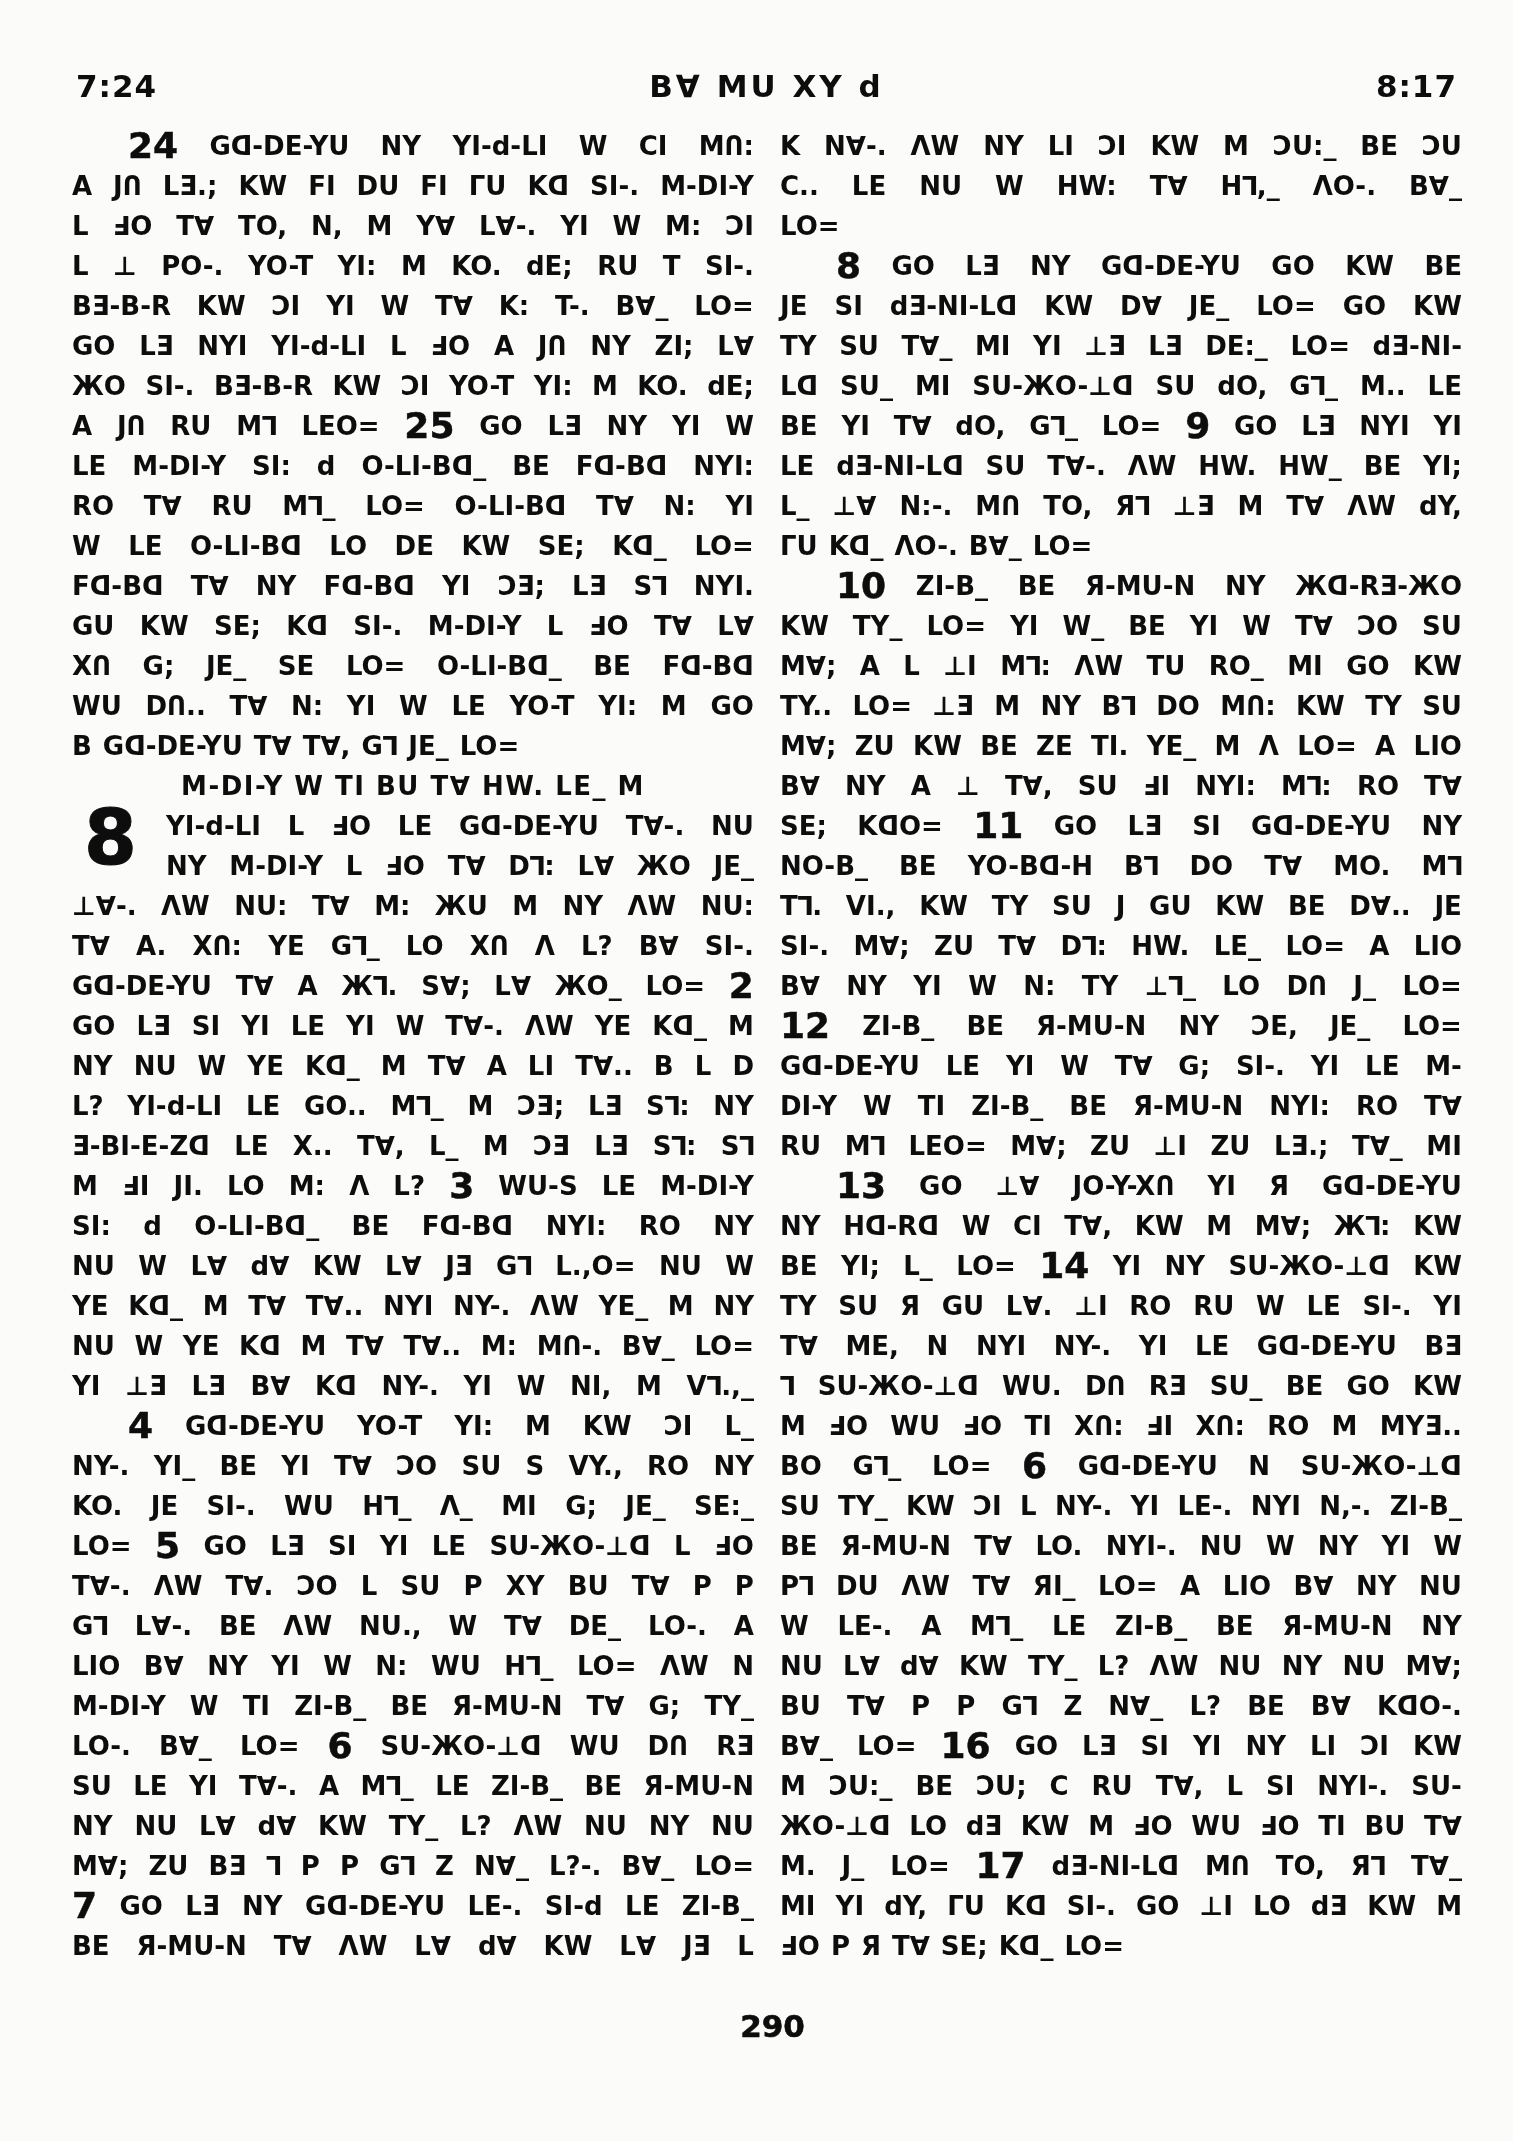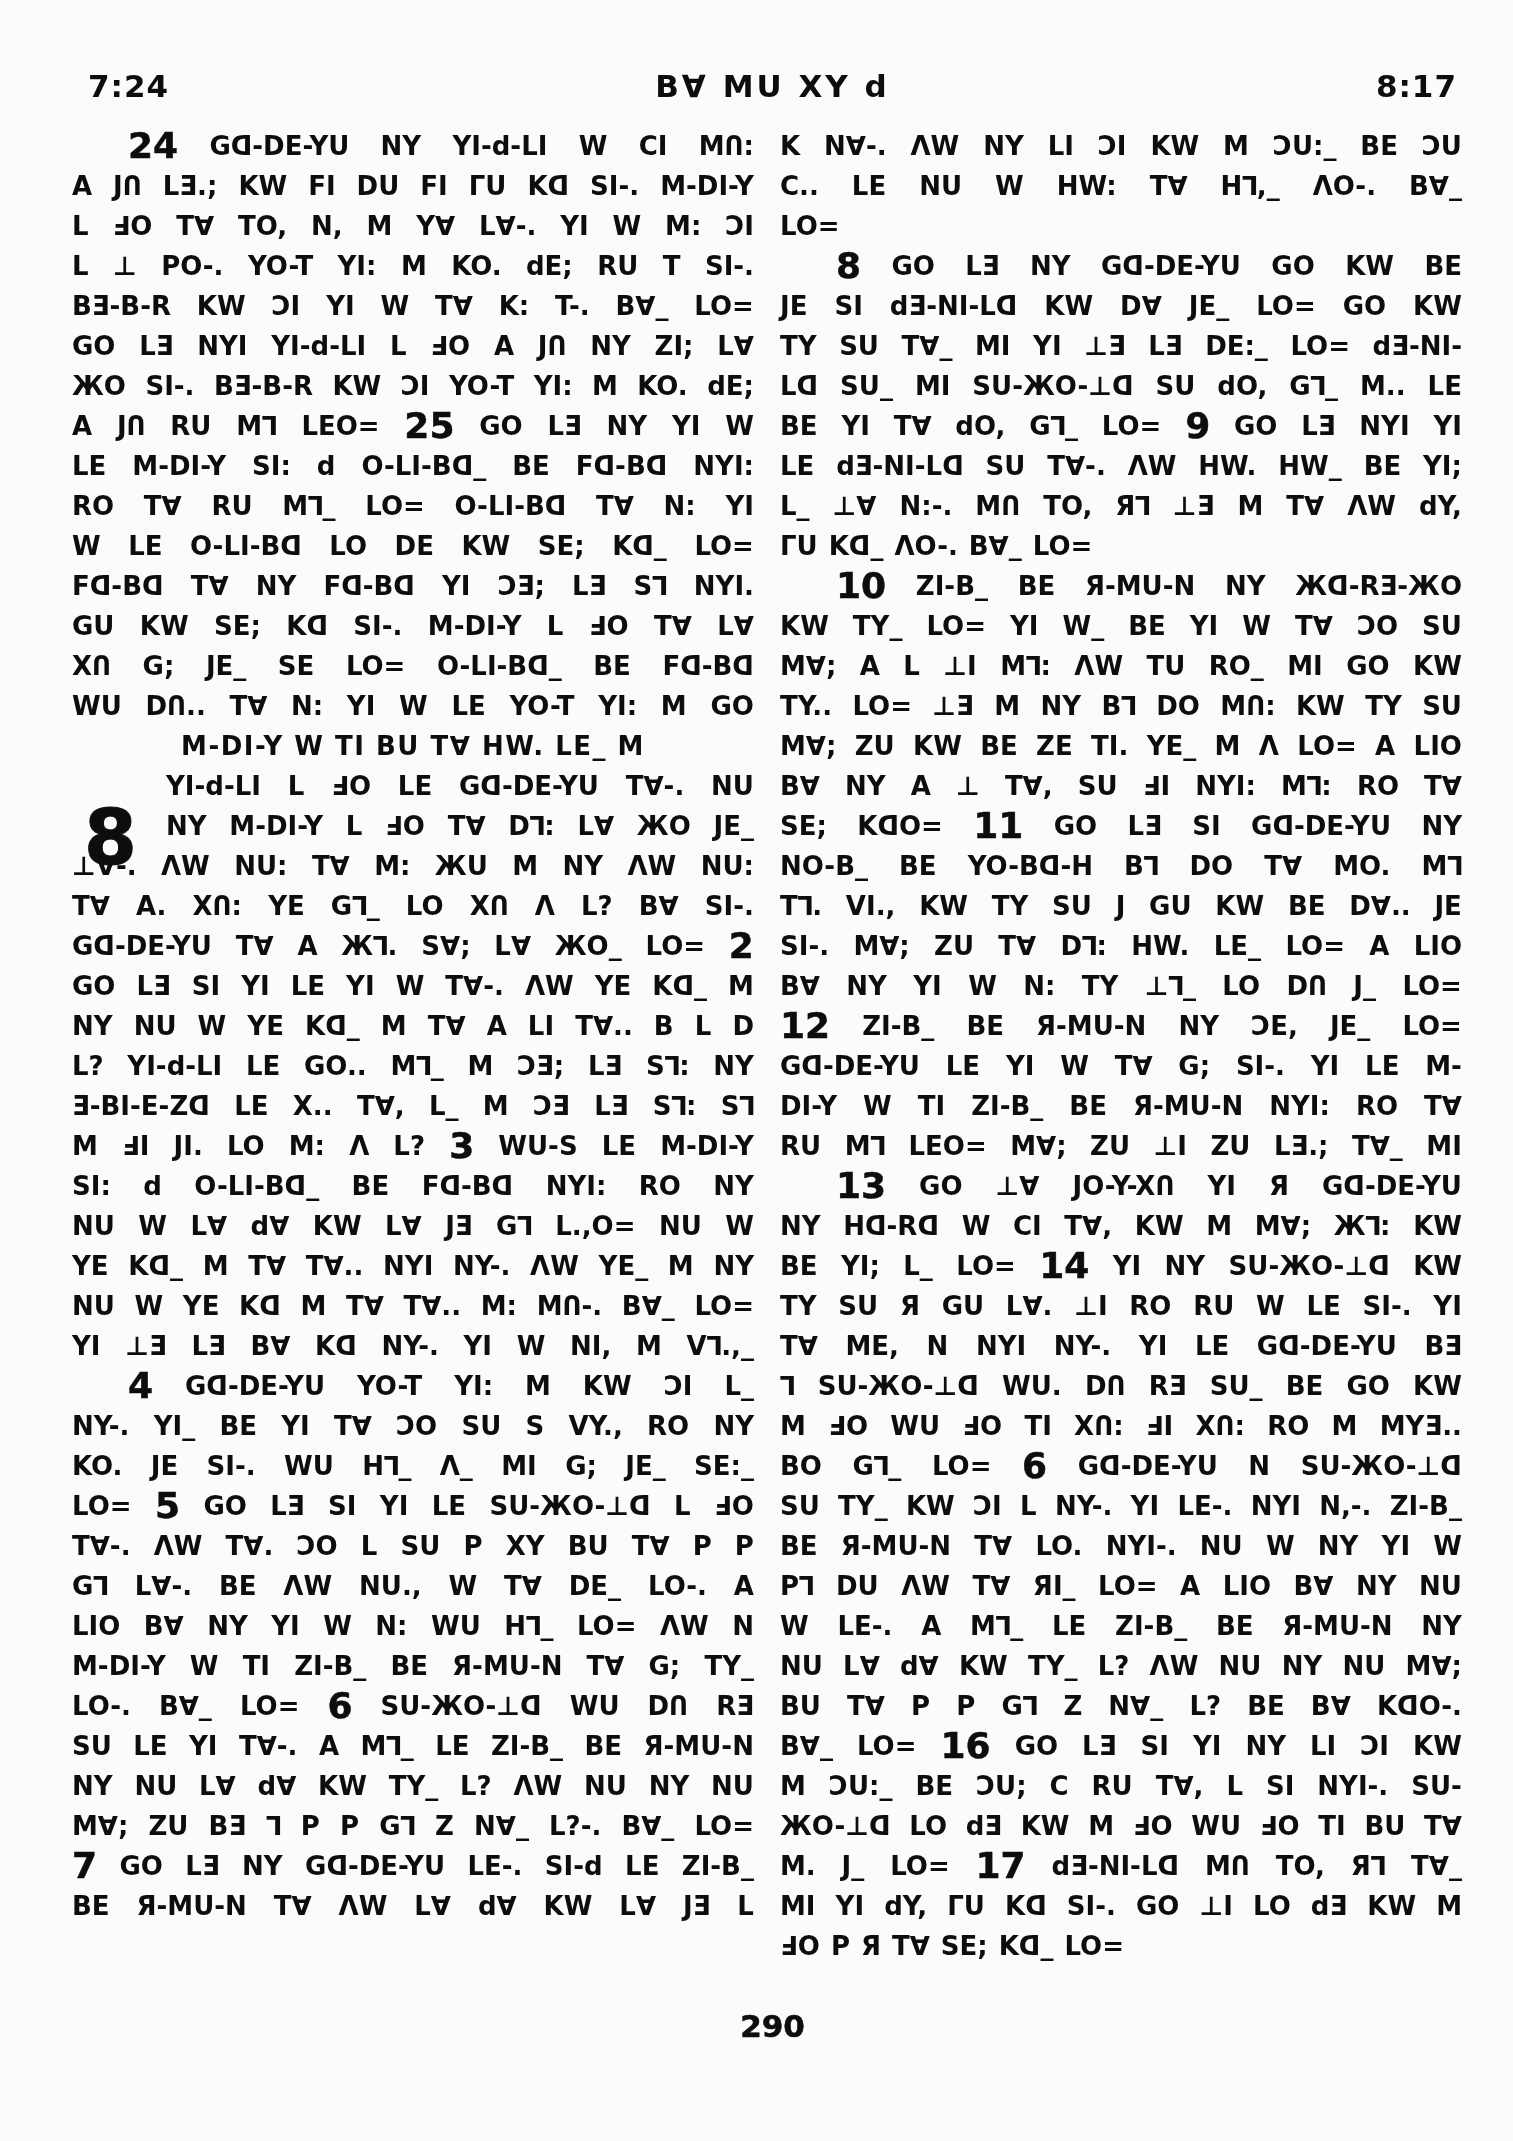--- a/index.html
+++ b/index.html
@@ -2,21 +2,21 @@
 <html><head>
 <meta charset="utf-8">
 <style>
   html,body{margin:0;padding:0;}
   body{
     width:1513px;height:2141px;position:relative;background:#fbfbf9;
     font-family:"DejaVu Sans",sans-serif;font-weight:700;color:#0d0d0d;
     overflow:hidden;
   }
   .runhead{
-    position:absolute;top:68px;left:88px;right:56px;
+    position:absolute;top:68px;left:76px;right:56px;
     display:flex;justify-content:space-between;align-items:baseline;
     font-size:31px;letter-spacing:1px;
   }
   .runhead .title{letter-spacing:3px;}
   .cols{
     position:absolute;top:126px;left:72px;width:1390px;
     display:flex;gap:26px;
   }
   .col{width:682px;position:relative;}
   .line{
@@ -221,20 +221,21 @@
         <span>T∀</span>
         <span>N:</span>
         <span>YI</span>
         <span>W</span>
         <span>LE</span>
         <span>YO-T</span>
         <span>YI:</span>
         <span>M</span>
         <span>GO</span>
       </div>
+      <div class="line l"><span>B</span><span>Gᗡ-DE-YU</span><span>T∀</span><span>T∀,</span><span>G⅂</span><span>JE_</span><span>LO=</span></div>
       <div class="line c">M-DI-Y W TI BU T∀ HW. LE_ M</div>
       <div class="line d">
         <span>YI-d-LI</span>
         <span>L</span>
         <span>ℲO</span>
         <span>LE</span>
         <span>Gᗡ-DE-YU</span>
         <span>T∀-.</span>
         <span>NU</span>
       </div>

